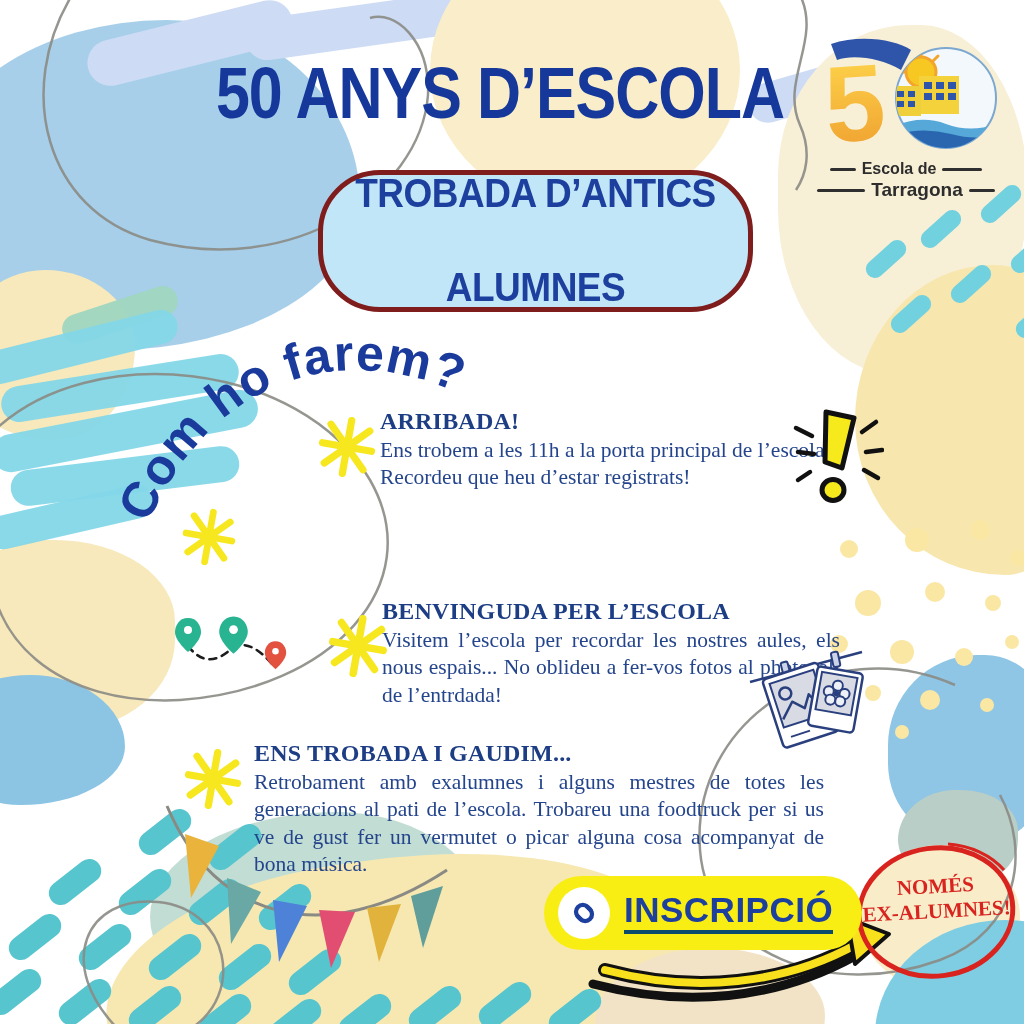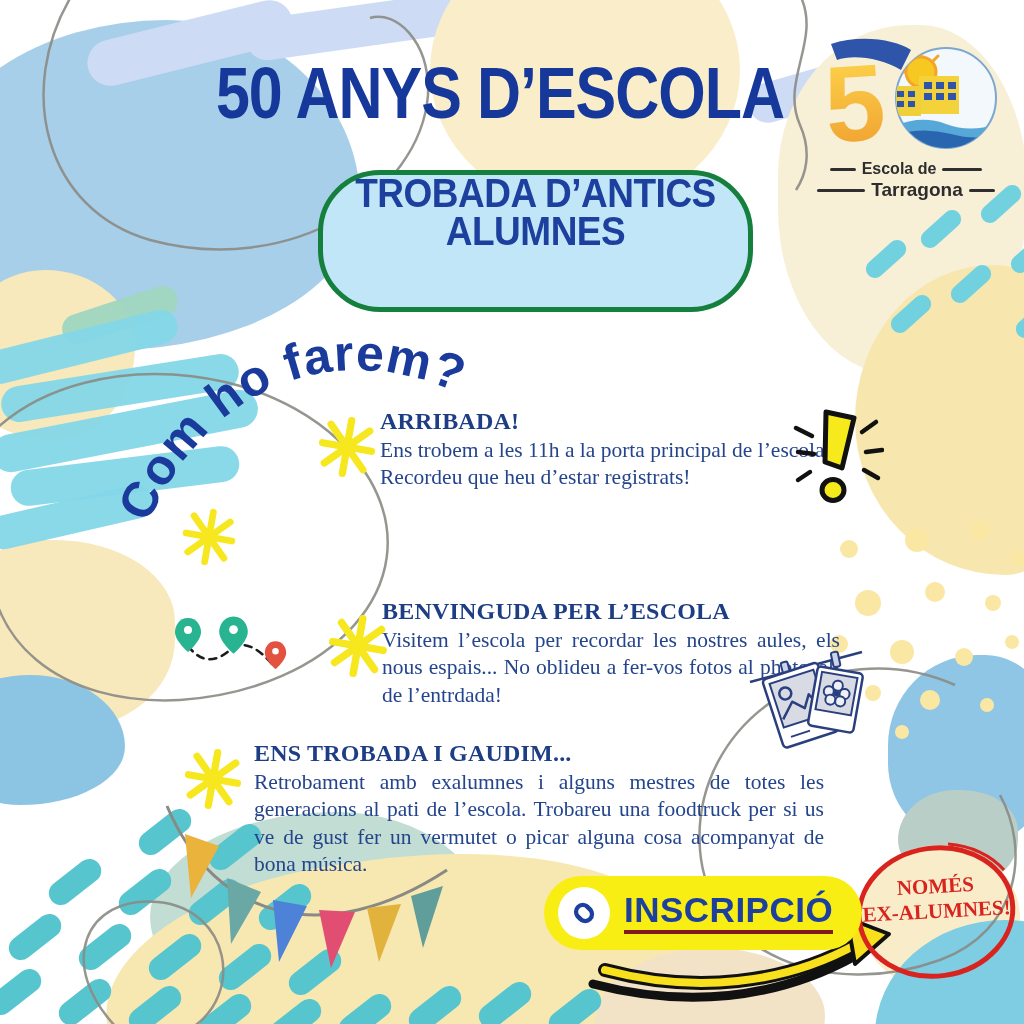--- a/index.html
+++ b/index.html
@@ -33,22 +33,22 @@
   #cal-back{position:absolute;left:10px;top:10px;width:112px;height:126px;background:#f5ef6e;
             border:3px solid #20356f;border-radius:12px;transform:rotate(5deg);}
   #cal-front{position:absolute;left:0;top:6px;width:114px;height:124px;background:#f9f4e6;
              border:3px solid #20356f;border-radius:12px;display:flex;flex-direction:column;
              align-items:center;justify-content:center;}
   #cal-rings{position:absolute;left:6px;top:-10px;z-index:6;}
   #cal-day{font-size:44px;font-weight:800;color:#1d3f9e;line-height:.95;letter-spacing:-1px;}
   #cal-month{font-size:20px;font-weight:800;color:#1d3f9e;letter-spacing:.5px;margin-top:3px;}
   
   #banner{position:absolute;left:318px;top:170px;width:425px;height:132px;z-index:5;
-          background:#c1e6f8;border:5px solid #15803d;border-radius:62px;
-          display:flex;flex-direction:column;align-items:center;justify-content:flex-start;}
+          background:#c1e6f8;border:5px solid #7f1d1d;border-radius:62px;
+          display:flex;flex-direction:column;align-items:center;justify-content:space-between;}
   #banner .bl{font-size:37px;font-weight:800;color:#1d3f9e;line-height:1.04;
           transform:scaleY(1.1);letter-spacing:-.5px;}
   
   #arc{position:absolute;left:118px;top:296px;z-index:5;}
   #arc text{font-family:"Liberation Sans",sans-serif;font-weight:800;font-size:50px;
           fill:#1a3a9c;letter-spacing:1px;}
   
   .star{position:absolute;z-index:5;}
   .sect{position:absolute;z-index:5;color:#24458c;font-family:"Liberation Serif",serif;}
   .sect h3{margin:0 0 2px 0;font-size:24px;font-weight:700;color:#1d3d85;letter-spacing:.2px;}
@@ -57,21 +57,21 @@
   #icon-exclaim{position:absolute;left:792px;top:402px;z-index:5;}
   #icon-route{position:absolute;left:172px;top:610px;z-index:5;}
   #icon-photos{position:absolute;left:748px;top:646px;z-index:5;}
   
   #cta{position:absolute;left:544px;top:876px;width:318px;height:74px;z-index:6;
        background:#f8ee14;border:none;border-radius:42px;display:flex;align-items:center;
        gap:14px;padding:0 14px;cursor:pointer;box-sizing:border-box;}
   #cta .circ{width:52px;height:52px;border-radius:50%;background:#ffffff;flex:0 0 auto;
        display:flex;align-items:center;justify-content:center;}
   #cta .lbl{font-size:35px;font-weight:800;color:#1d3f9e;letter-spacing:.5px;
-       border-bottom:4px solid #7f1d1d;padding-bottom:1px;line-height:1.05;}
+       border-bottom:4px solid #0c4a6e;padding-bottom:1px;line-height:1.05;}
   #arrow{position:absolute;left:585px;top:908px;z-index:5;}
   
   #stamp{position:absolute;left:852px;top:836px;width:168px;height:150px;z-index:5;}
   #stamp .txt{position:absolute;left:0;top:38px;width:100%;text-align:center;color:#d8231e;
        font-family:"Liberation Serif",serif;font-weight:700;font-size:21px;line-height:1.2;
        transform:rotate(-3deg);}
   #bunting{position:absolute;left:155px;top:800px;z-index:2;}
 </style>
 </head>
 <body>

